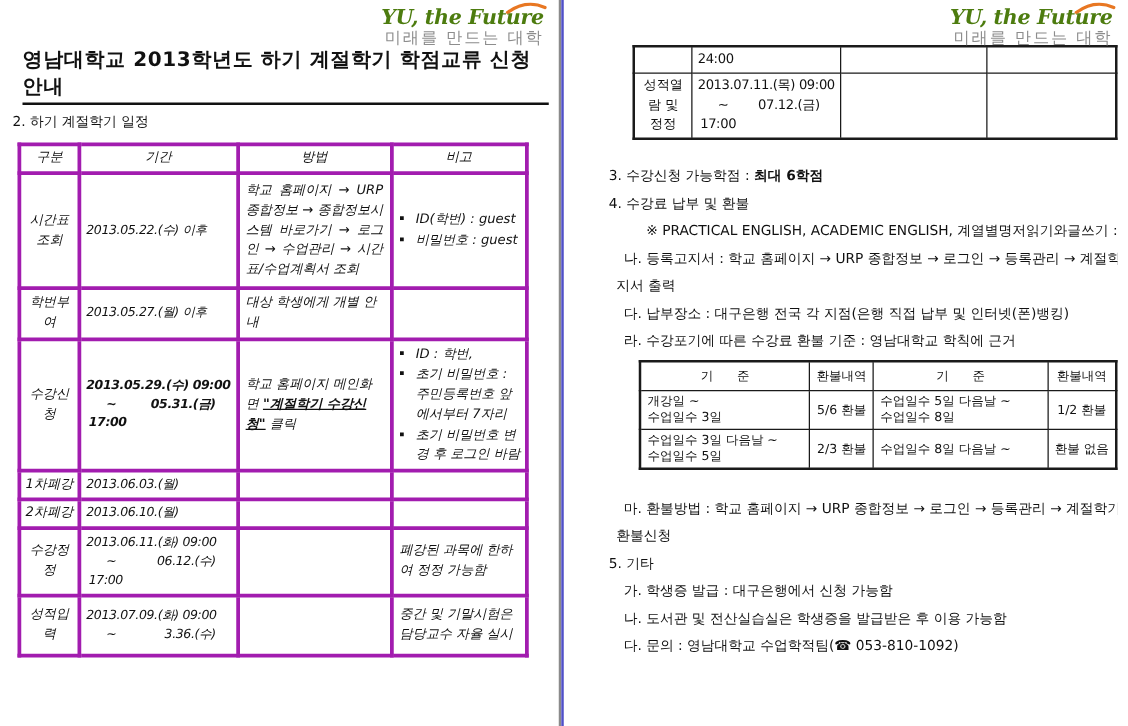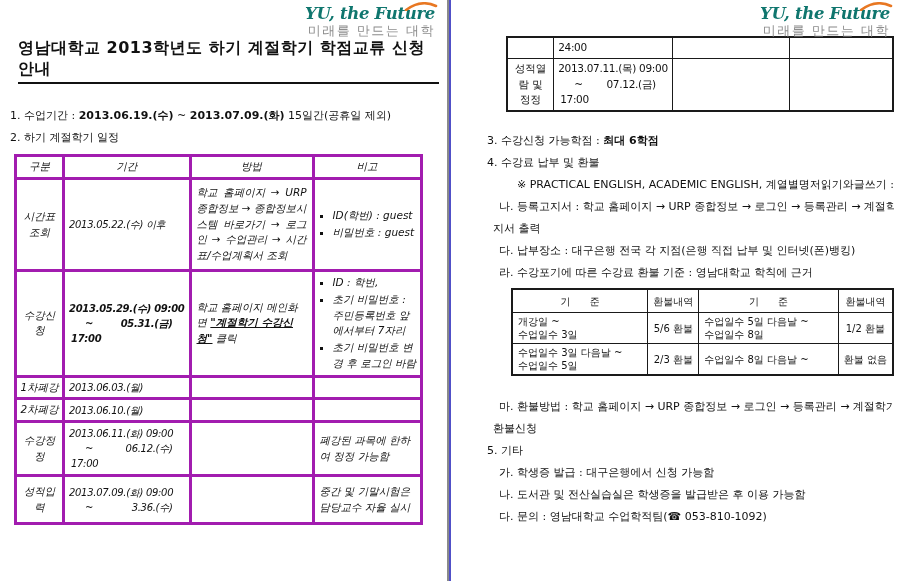--- a/index.html
+++ b/index.html
@@ -6,21 +6,21 @@
   body{width:902px;height:581px;font-family:"DejaVu Sans","Liberation Sans",sans-serif;color:#111;overflow:hidden;}
   .pages{display:flex;width:902px;height:581px;}
   .page{position:relative;box-sizing:border-box;height:581px;background:#fff;padding:6px 8px;}
   .page1{width:449px;border-right:2px solid #8a8a8a;}
   .page2{width:453px;border-left:2px solid #5050c8;}
 
   
   .logo{position:absolute;top:5px;right:12px;text-align:right;line-height:1.1;}
   .logo-row{position:relative;display:inline-block;}
   .logo-text{font-family:"DejaVu Serif","Liberation Serif",serif;font-style:italic;font-weight:bold;
-             font-size:16.5px;color:#0f766e;letter-spacing:-0.3px;}
+             font-size:16.5px;color:#4d7c0f;letter-spacing:-0.3px;}
   .swoosh{position:absolute;right:-3px;top:-3px;}
   .logo-tagline{font-size:13px;color:#8d8d8d;letter-spacing:1.5px;margin-top:1px;}
 
   
   .doc-title{margin:32px 0 0 10px;}
   .doc-title span{display:inline-block;font-size:16px;font-weight:bold;letter-spacing:0.5px;
                   border-bottom:2px solid #111;padding-bottom:2px;}
   .intro-line{font-size:11px;margin:6px 0 0 2px;line-height:16px;}
   .intro-line.first{margin-top:24px;}
   .b{font-weight:bold;}
@@ -74,21 +74,20 @@
           <path d="M2 8 Q 17 -3 32 4" stroke="#e87722" stroke-width="2.6" fill="none" stroke-linecap="round"></path>
         </svg>
       </span>
       <div class="logo-tagline">미래를 만드는 대학</div>
     </div>
 
     <div class="doc-title">
       <span>영남대학교 2013학년도 하기 계절학기 학점교류 신청 안내</span>
     </div>
 
-    <div class="intro-line first"><span>1. 수업기간 : </span><span class="b">2013.06.19.(수)</span><span> ~ </span><span class="b">2013.07.09.(화)</span><span> 15일간(공휴일 제외)</span></div>
 
     <div class="intro-line">2. 하기 계절학기 일정</div>
 
     <table class="sched">
       <colgroup>
           <col style="width:48px">
           <col style="width:110px">
           <col style="width:123px">
           <col style="width:108px">
         </colgroup>
@@ -107,20 +106,28 @@
             </td>
         <td class="met just">학교 홈페이지 → URP 종합정보 → 종합정보시스템 바로가기 → 로그인 → 수업관리 → 시간표/수업계획서 조회</td>
         <td class="rem">
           <ul>
             <li>ID(학번) : guest</li>
             <li>비밀번호 : guest</li>
           </ul>
         </td>
       </tr>
 
+      <tr style="height:22px">
+        <td class="cat">학번부여</td>
+        <td class="per">
+              <div class="pl1">2013.05.27.(월) 이후</div>
+            </td>
+        <td class="met">대상 학생에게 개별 안내</td>
+        <td class="rem"></td>
+      </tr>
 
       <tr style="height:102px">
         <td class="cat">수강신청</td>
         <td class="per b">
           <div class="pl1">2013.05.29.(수) 09:00</div>
           <div class="pl2">
                 <span>~</span>
                 <span>05.31.(금)</span>
               </div>
           <div class="pl3">17:00</div>

